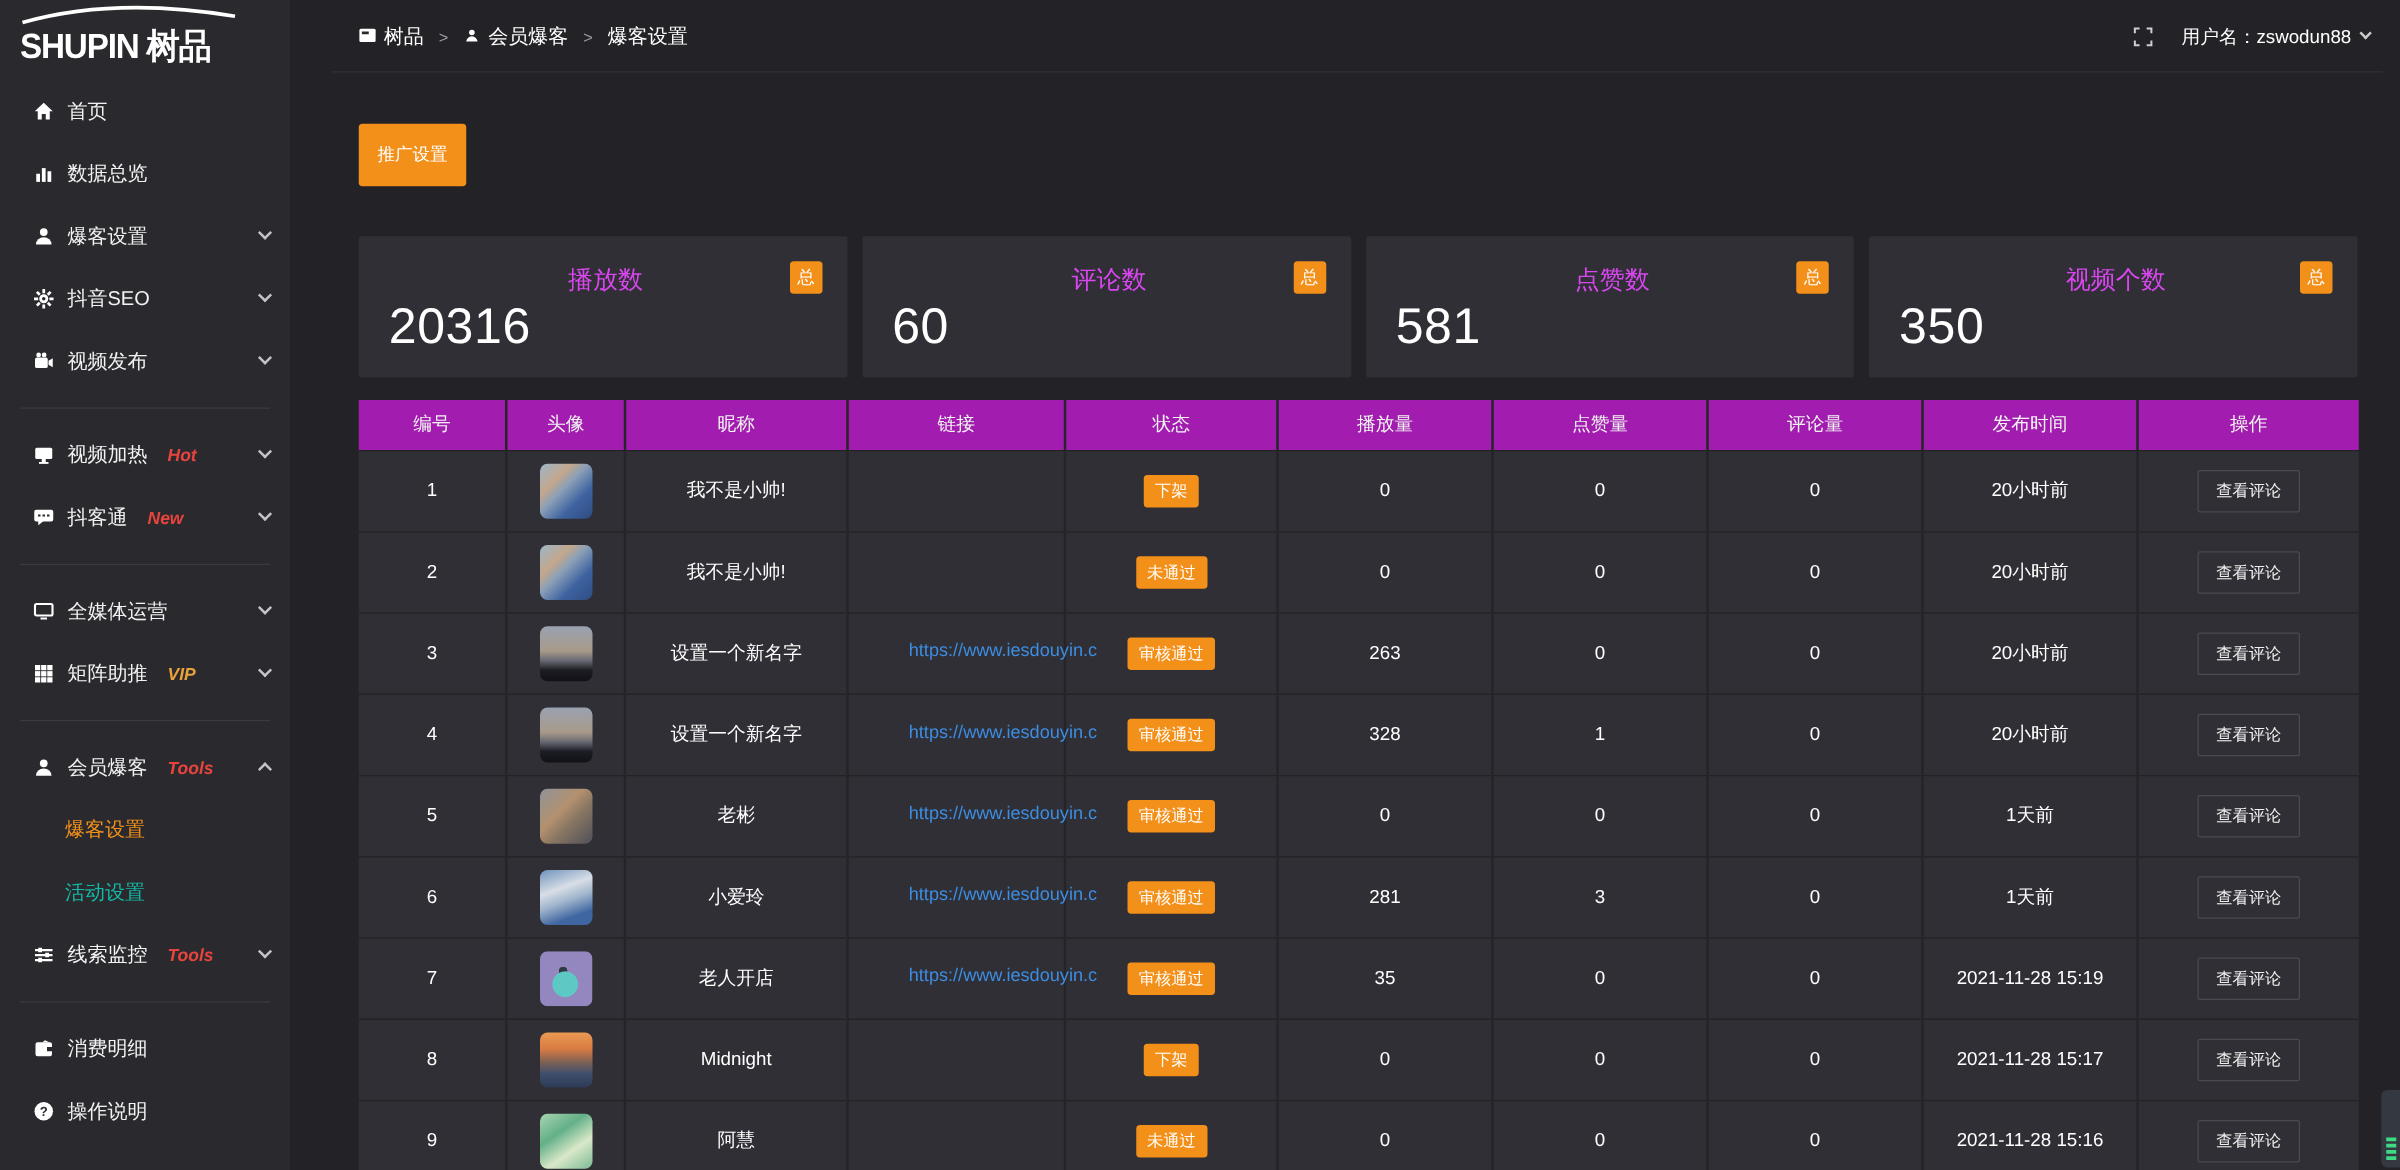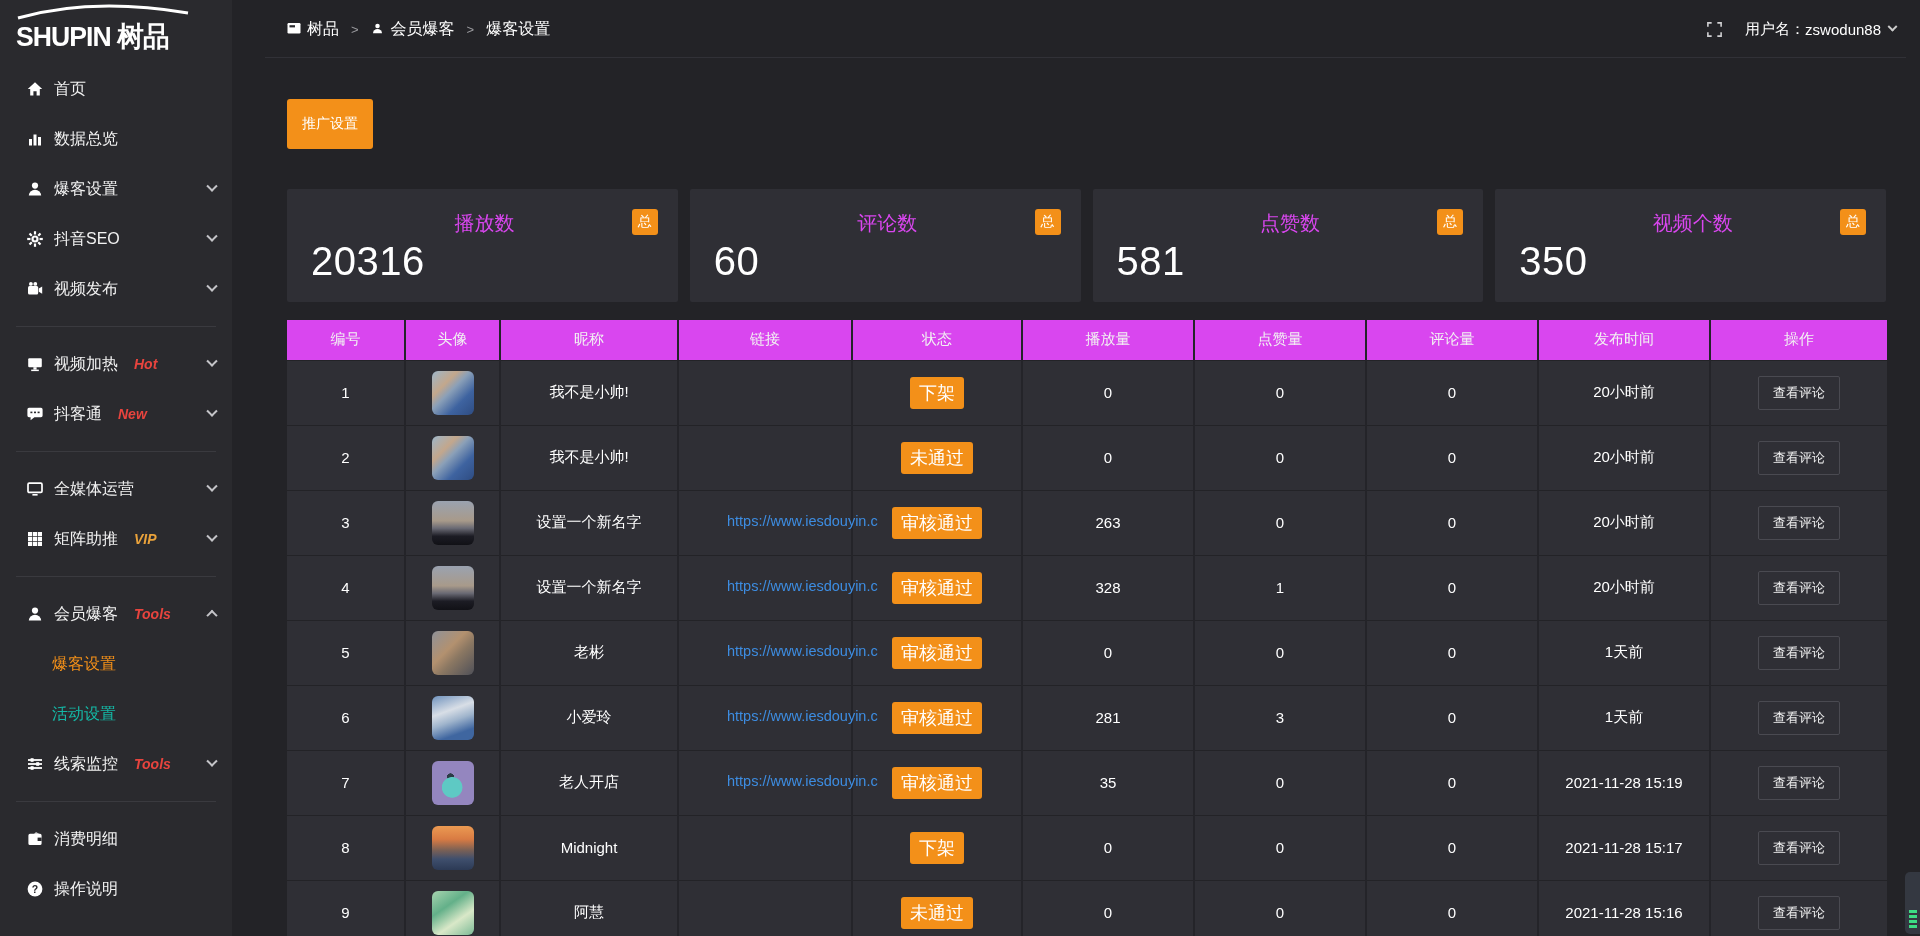--- a/index.html
+++ b/index.html
@@ -50,40 +50,40 @@
   .card { flex:1; height:113px; background:#2f2f35; border-radius:2px; position:relative;
     padding:21px 20px 0 24px; }
   .card-label { font-size:20px; color:#d946ef;text-align:center; }
   .card-value { font-size:40px; color:#fff; margin-top:2px; letter-spacing:.5px; }
   .card-badge { position:absolute; top:20px; right:20px; width:26px; height:26px;
     background:#f39019; border-radius:3px; color:#fff; font-size:14px; display:flex;
     align-items:center; justify-content:center; }
 
   
   table { width:1600px; margin-top:18px; border-collapse:collapse; table-layout:fixed; }
-  th { height:40px; background:#d946ef; font-size:15px; font-weight:normal; color:#f2f2f2;
+  th { height:40px; background:#a21caf; font-size:15px; font-weight:normal; color:#f2f2f2;
     border-right:2px solid #242429; }
   th:last-child { border-right:none; }
   td { height:65px; background:#2f2f35; text-align:center; vertical-align:middle;
     font-size:15px; color:#fff; border-top:1px solid #232327; border-right:2px solid #242429; }
   td:last-child { border-right:none; }
   .avatar { width:42px; height:44px; border-radius:6px; margin:0 auto; }
   .a1,.a2 { background:linear-gradient(135deg,#9db6ca 0%,#c3a78c 30%,#8ba0b8 45%,#3e63a0 70%,#2e4c82 100%); }
   .a3,.a4 { background:linear-gradient(180deg,#9aa2b0 0%,#a89a8a 45%,#6a6a74 62%,#1c1c24 80%,#111116 100%); }
   .a5 { background:linear-gradient(135deg,#8f9299 0%,#b3916f 40%,#8a7762 60%,#4f5058 100%); }
   .a6 { background:linear-gradient(160deg,#6f92bd 0%,#d8dee6 35%,#9fb4cc 55%,#3f66a0 80%); }
   .a7 { background:radial-gradient(circle at 48% 60%,#5ec9c4 0 29%,rgba(0,0,0,0) 31%),
         radial-gradient(circle at 44% 36%,#2d3b46 0 9%,rgba(0,0,0,0) 10%),#9486bf; }
   .a8 { background:linear-gradient(180deg,#eb9a52 0%,#d97b43 30%,#7a6055 55%,#3f4f6d 75%,#2c3a55 100%); }
   .a9 { background:linear-gradient(145deg,#a8d4b0 0%,#63b089 35%,#d9e8c8 65%,#7cba96 100%); }
   .link { color:#3d8de2; font-size:14.5px; display:inline-block; max-width:168px;
     white-space:nowrap; overflow:hidden; cursor:pointer;margin-left:48px; }
   .link:empty { display:none; }
   .badge { display:inline-block; padding:4px 9px; background:#f39019; border-radius:3px;
-    color:#fff; font-size:18px; }
+    color:#fff; font-size:13px; }
   .badge:empty { display:none; }
   .view-btn { padding:7px 14px; background:transparent; border:1px solid #4a4a51; border-radius:2px;
     color:#f0f0f0; font-size:13px; font-family:inherit; cursor:pointer; }
   .view-btn:empty { display:none; }
 
   
   .float-widget { position:absolute; right:0; bottom:2px; width:15px; height:62px;
     background:#343841; border-radius:5px 0 0 5px; z-index:5; cursor:pointer;
     display:flex; flex-direction:column; justify-content:flex-end; align-items:center;
     padding-bottom:6px; gap:2px; }

